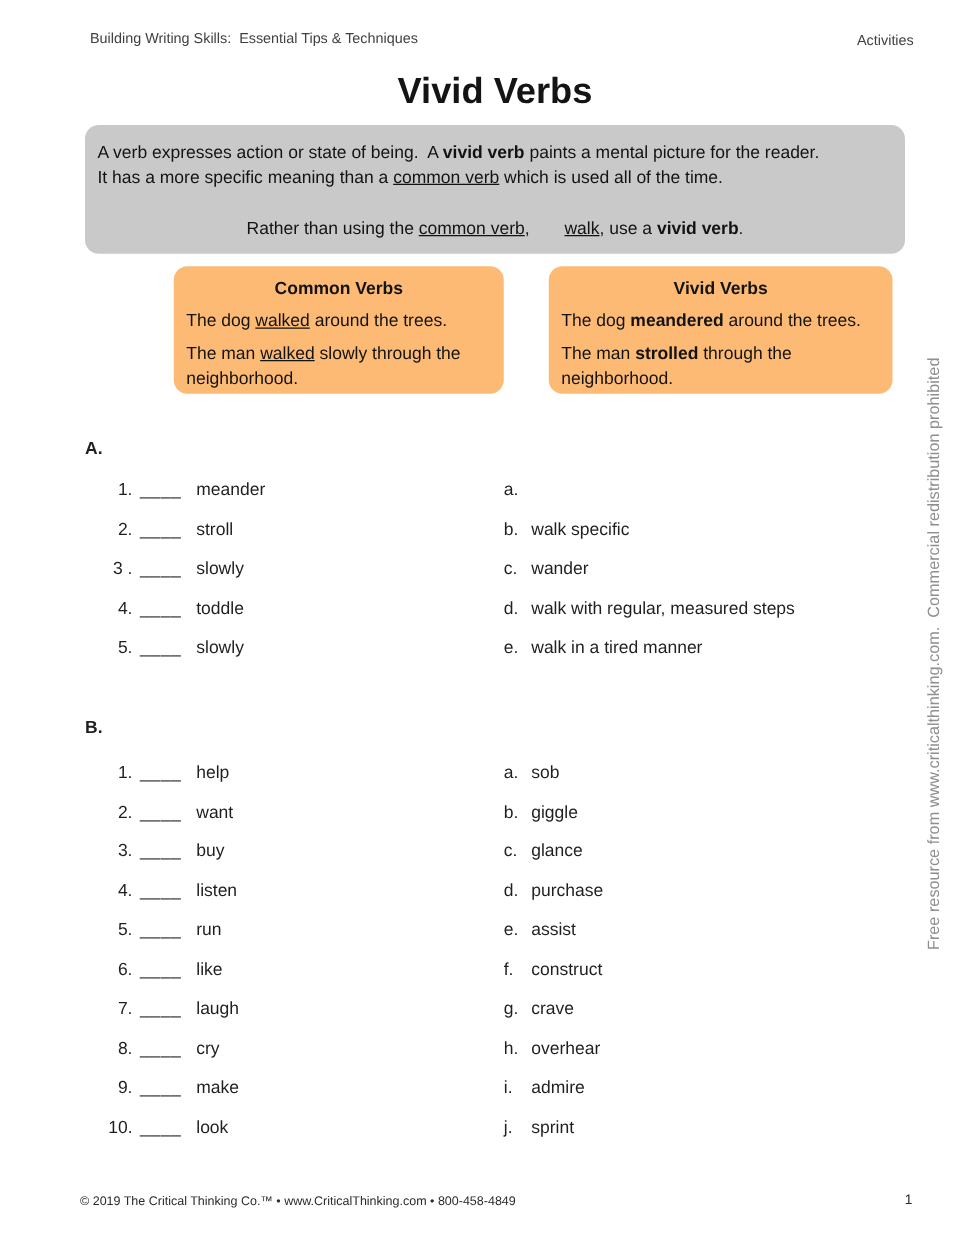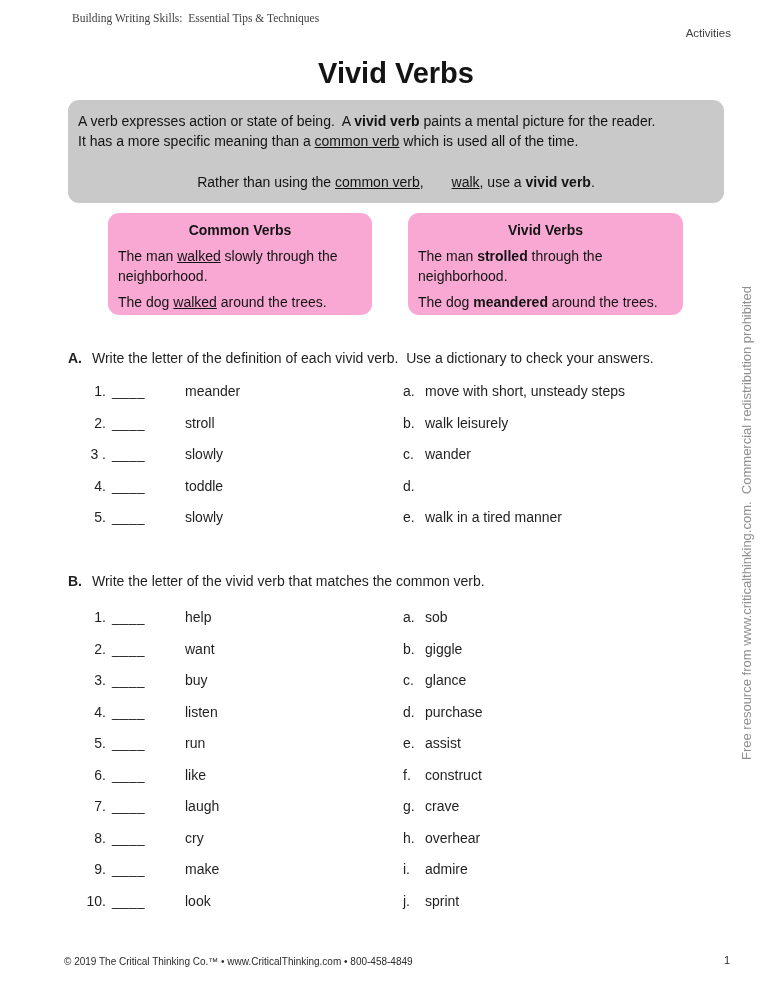--- a/index.html
+++ b/index.html
@@ -7,64 +7,64 @@
   body {
     position: relative;
     background: #ffffff;
     font-family: "Liberation Sans", sans-serif;
     color: #1f1f1f;
     overflow: hidden;
   }
   .abs { position: absolute; }
 
   
-  .header-left  { left: 72px;  top: 12px; font-size: 11.5px; color: #414141; white-space: pre; font-family: Liberation Serif, serif; }
+  .header-left  { left: 72px;  top: 25px; font-size: 11.5px; color: #414141; white-space: pre; }
   .header-right { right: 42px; top: 27px; font-size: 11.5px; color: #414141; text-align: center; }
 
   
   .page-title {
     left: 68px; top: 56px; width: 656px;
     text-align: center; font-size: 29px; line-height: 34px; color: #141414;
   }
 
   
   .intro-box {
     left: 68px; top: 100px; width: 656px; height: 103px;
     background: #c9c9c9; border-radius: 11px;
     padding: 11px 10px;
     font-size: 14px; line-height: 20px; color: #131313;
   }
   .rich { white-space: pre-wrap; }
   .intro-centered { text-align: center; margin-top: 21px; }
 
   
   .example-box {
-    background: #f9a8d4; border-radius: 11px;
+    background: #fdba74; border-radius: 11px;
     padding: 7px 10px;
-    font-size: 14px; line-height: 20px; color: #131313;
+    font-size: 14px; line-height: 20px; color: #131313; margin-left: 31px;
   }
   .box-common { left: 108px; top: 213px; width: 264px; height: 102px; }
   .box-vivid  { left: 408px; top: 213px; width: 275px; height: 102px; }
   .example-box h3 { font-size: 14px; text-align: center; font-weight: bold; margin-bottom: 6px; }
   .example-box p { margin-bottom: 6px; }
 
   
   .section-head { display: flex; font-size: 14px; width: 660px; }
   .sec-label { font-weight: bold; width: 24px; flex: 0 0 24px; }
   .sec-instructions { white-space: pre-wrap; }
   .section-a-head { left: 68px; top: 350px; }
   .section-b-head { left: 68px; top: 573px; }
   .items { left: 84px; width: 650px; }
   .section-a-items { top: 383px; }
   .section-b-items { top: 609px; }
   .match-row { position: relative; height: 31.5px; font-size: 14px; }
   .match-row span { position: absolute; top: 0; white-space: pre; }
   .m-num    { left: 0; width: 22px; text-align: right; }
   .m-blank  { left: 28px; letter-spacing: 0.5px; }
-  .m-word   { left: 73px; margin-left: 28px; }
+  .m-word   { left: 73px; }
   .m-letter { left: 319px; }
   .m-def    { left: 341px; }
 
   
   .sidebar-note {
     left: 739px; top: 243px; height: 517px; width: 20px;
     writing-mode: vertical-rl; transform: rotate(180deg);
     font-size: 13px; color: #8f8f8f; white-space: pre;
   }
 
@@ -80,80 +80,78 @@
 
 <h1 class="abs page-title">Vivid Verbs</h1>
 
 <div class="abs intro-box">
   <p class="rich"><span>A verb expresses action or state of being.  A </span><span style="font-weight: bold;">vivid verb</span><span> paints a mental picture for the reader.</span><br><span>It has a more specific meaning than a </span><span style="text-decoration: underline;">common verb</span><span> which is used all of the time.</span></p>
   <p class="rich intro-centered"><span>Rather than using the </span><span style="text-decoration: underline;">common verb</span><span>, </span><span style="text-decoration: underline; margin-left: 24px;">walk</span><span>, use a </span><span style="font-weight: bold;">vivid verb</span><span>.</span></p>
 </div>
 
 <div class="abs example-box box-common">
   <h3>Common Verbs</h3>
+  <p class="rich"><span>The dog </span><span style="text-decoration: underline;">walked</span><span> around the trees.</span></p>
   <p class="rich"><span>The man </span><span style="text-decoration: underline;">walked</span><span> slowly through the neighborhood.</span></p>
-  <p class="rich"><span>The dog </span><span style="text-decoration: underline;">walked</span><span> around the trees.</span></p>
 </div>
 
 <div class="abs example-box box-vivid">
   <h3>Vivid Verbs</h3>
+  <p class="rich"><span>The dog </span><span style="font-weight: bold;">meandered</span><span> around the trees.</span></p>
   <p class="rich"><span>The man </span><span style="font-weight: bold;">strolled</span><span> through the neighborhood.</span></p>
-  <p class="rich"><span>The dog </span><span style="font-weight: bold;">meandered</span><span> around the trees.</span></p>
 </div>
 
 <div class="abs section-head section-a-head">
   <span class="sec-label">A.</span>
-  <span class="sec-instructions">Write the letter of the definition of each vivid verb.  Use a dictionary to check your answers.</span>
 </div>
 
 <div class="abs items section-a-items">
 
     <div class="match-row">
       <span class="m-num">1.</span>
       <span class="m-blank">____</span>
       <span class="m-word">meander</span>
       <span class="m-letter">a.</span>
-      <span class="m-def">move with short, unsteady steps</span>
     </div>
 
     <div class="match-row">
       <span class="m-num">2.</span>
       <span class="m-blank">____</span>
       <span class="m-word">stroll</span>
       <span class="m-letter">b.</span>
-      <span class="m-def">walk leisurely</span>
+      <span class="m-def">walk specific</span>
     </div>
 
     <div class="match-row">
       <span class="m-num">3 .</span>
       <span class="m-blank">____</span>
       <span class="m-word">slowly</span>
       <span class="m-letter">c.</span>
       <span class="m-def">wander</span>
     </div>
 
     <div class="match-row">
       <span class="m-num">4.</span>
       <span class="m-blank">____</span>
       <span class="m-word">toddle</span>
       <span class="m-letter">d.</span>
+      <span class="m-def">walk with regular, measured steps</span>
     </div>
 
     <div class="match-row">
       <span class="m-num">5.</span>
       <span class="m-blank">____</span>
       <span class="m-word">slowly</span>
       <span class="m-letter">e.</span>
       <span class="m-def">walk in a tired manner</span>
     </div>
   </div>
 
 <div class="abs section-head section-b-head">
   <span class="sec-label">B.</span>
-  <span class="sec-instructions">Write the letter of the vivid verb that matches the common verb.</span>
 </div>
 
 <div class="abs items section-b-items">
 
     <div class="match-row">
       <span class="m-num">1.</span>
       <span class="m-blank">____</span>
       <span class="m-word">help</span>
       <span class="m-letter">a.</span>
       <span class="m-def">sob</span>

